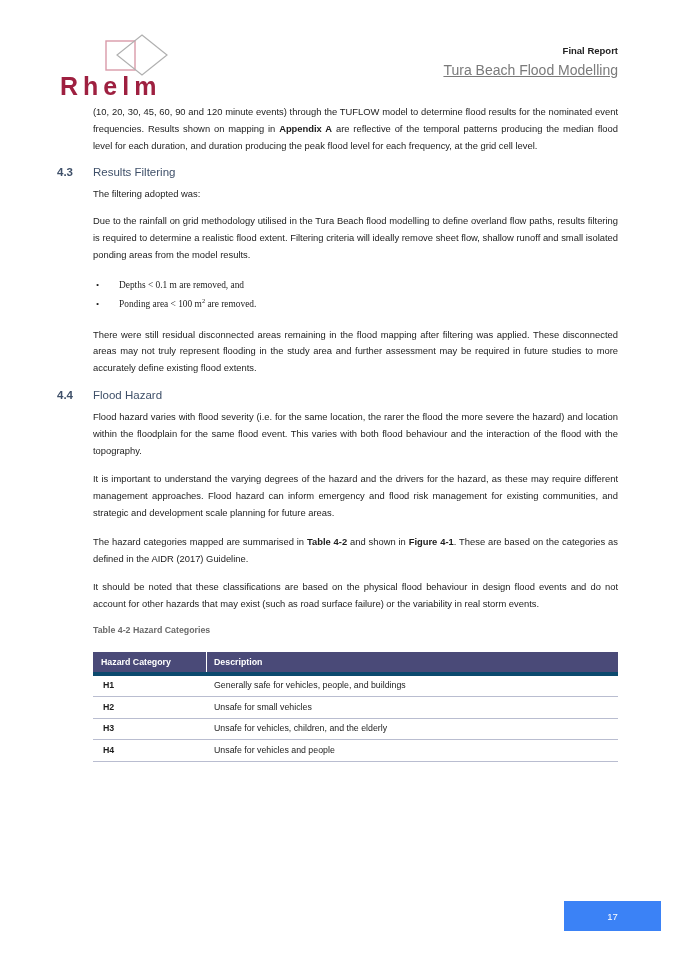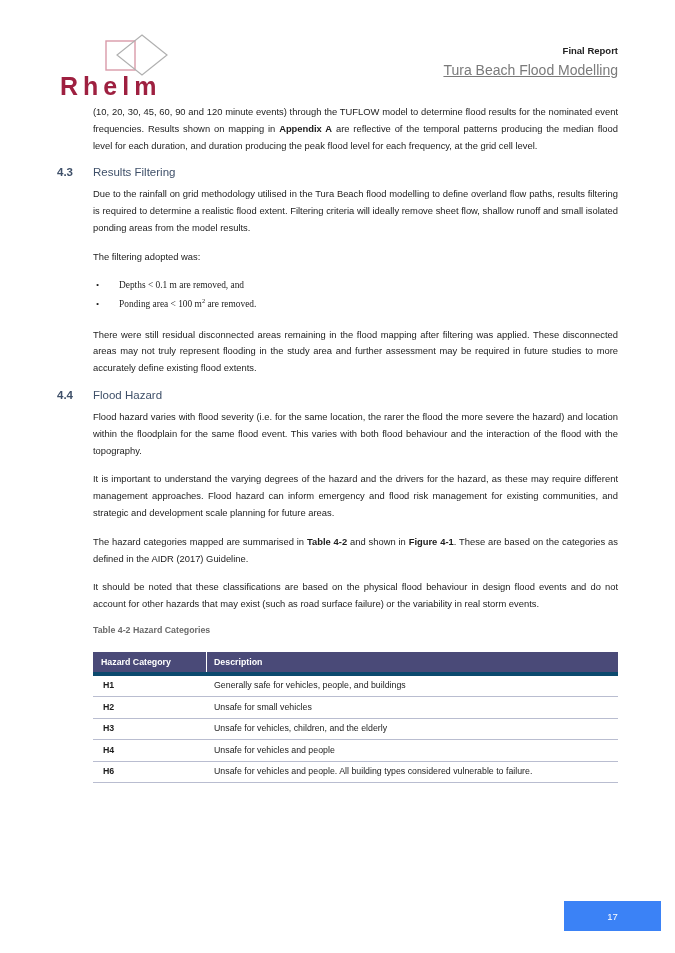--- a/index.html
+++ b/index.html
@@ -232,22 +232,22 @@
     <div class="body-block">
       <p class="para"><span>(10, 20, 30, 45, 60, 90 and 120 minute events) through the TUFLOW model to determine flood results for the nominated event frequencies. Results shown on mapping in </span><b>Appendix A</b><span> are reflective of the temporal patterns producing the median flood level for each duration, and duration producing the peak flood level for each frequency, at the grid cell level.</span></p>
     </div>
 
     <div class="section-head">
       <div class="section-num">4.3</div>
       <div class="section-title">Results Filtering</div>
     </div>
 
     <div class="body-block">
+      <p class="para tight">The filtering adopted was:</p>
       <p class="para">Due to the rainfall on grid methodology utilised in the Tura Beach flood modelling to define overland flow paths, results filtering is required to determine a realistic flood extent. Filtering criteria will ideally remove sheet flow, shallow runoff and small isolated ponding areas from the model results.</p>
-      <p class="para tight">The filtering adopted was:</p>
 
       <ul class="bullets">
         <li><span>Depths &lt; 0.1 m are removed, and</span></li>
         <li><span>Ponding area &lt; 100 m</span><sup>2</sup><span> are removed.</span></li>
       </ul>
 
       <p class="para">There were still residual disconnected areas remaining in the flood mapping after filtering was applied. These disconnected areas may not truly represent flooding in the study area and further assessment may be required in future studies to more accurately define existing flood extents.</p>
     </div>
 
     <div class="section-head">
@@ -284,24 +284,20 @@
             <td>Unsafe for small vehicles</td>
           </tr>
           <tr>
             <td class="cat">H3</td>
             <td>Unsafe for vehicles, children, and the elderly</td>
           </tr>
           <tr>
             <td class="cat">H4</td>
             <td>Unsafe for vehicles and people</td>
           </tr>
-          <tr>
-            <td class="cat">H6</td>
-            <td>Unsafe for vehicles and people. All building types considered vulnerable to failure.</td>
-          </tr>
         </tbody>
       </table>
     </div>
   </div>
 
   <div class="footer-box">
     <span>17</span>
   </div>
 
 </div>

